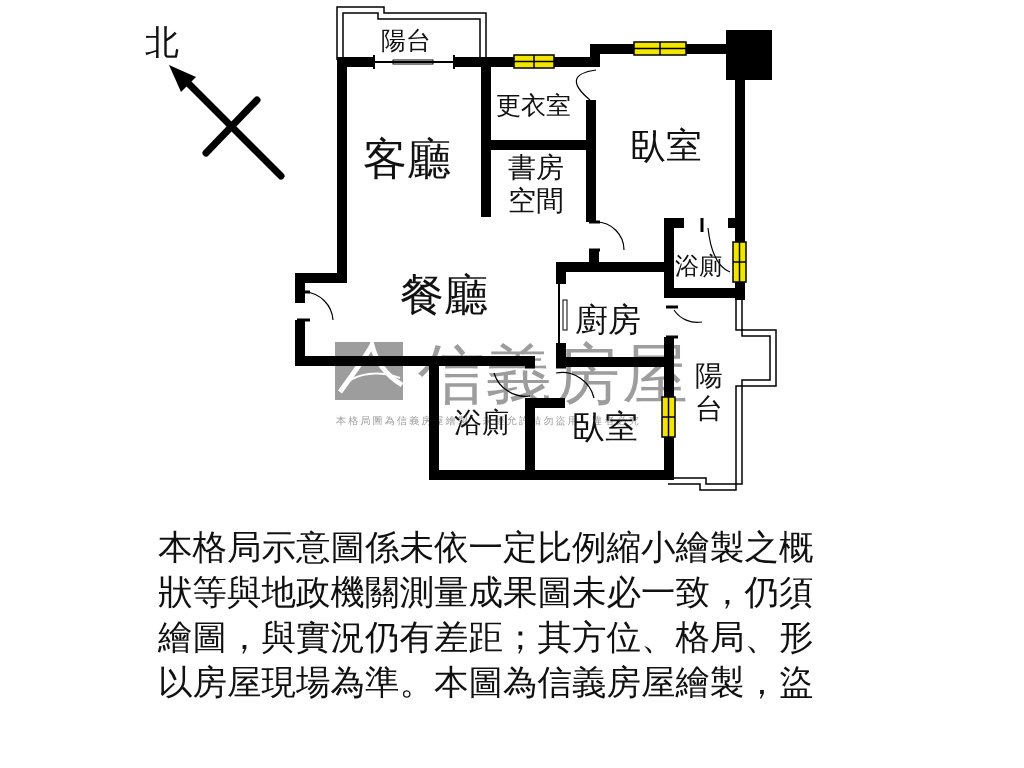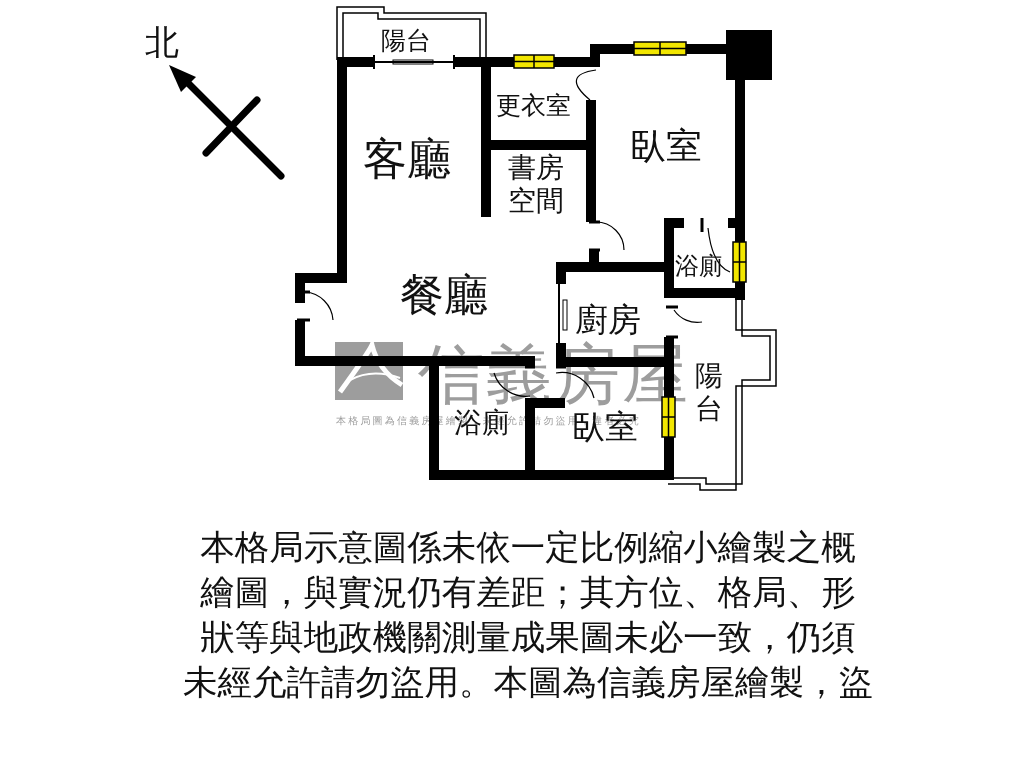--- a/index.html
+++ b/index.html
@@ -2,21 +2,21 @@
 <html><head>
 <meta charset="utf-8">
 <style>
   html, body { margin:0; padding:0; background:#ffffff; }
   body { width:1024px; height:768px; position:relative; overflow:hidden;
          font-family:"DejaVu Serif", "Liberation Serif", serif; }
   #plan { position:absolute; left:0; top:0; width:1024px; height:500px; }
   .room { font-family:"DejaVu Serif","Liberation Serif",serif; fill:#111; }
   .disclaimer { position:absolute; left:158px; top:525px; width:740px;
       font-family:Liberation Serif, serif; font-size:34.5px;
-      line-height:45px; color:#111; letter-spacing:0px;text-align:center; }
+      line-height:45px; color:#111; letter-spacing:0px; }
   .disclaimer div { white-space:nowrap; }
 </style>
 </head>
 <body>
 
 <svg id="plan" viewBox="0 0 1024 500" xmlns="http://www.w3.org/2000/svg">
 
   <g opacity="0.85">
     <g>
       <rect x="335" y="342" width="68" height="58" fill="#8c8c8c"></rect>
@@ -135,16 +135,16 @@
     <text class="room" x="575" y="331" font-size="33">廚房</text>
     <text class="room" x="695" y="385" font-size="28">陽</text>
     <text class="room" x="695" y="418" font-size="28">台</text>
     <text class="room" x="454" y="432" font-size="28">浴廁</text>
     <text class="room" x="572" y="438" font-size="33">臥室</text>
   </g>
 </svg>
 
 <div class="disclaimer">
   <div>本格局示意圖係未依一定比例縮小繪製之概</div>
+  <div>狀等與地政機關測量成果圖未必一致，仍須</div>
   <div>繪圖，與實況仍有差距；其方位、格局、形</div>
-  <div>狀等與地政機關測量成果圖未必一致，仍須</div>
-  <div>未經允許請勿盜用。本圖為信義房屋繪製，盜</div>
+  <div>以房屋現場為準。本圖為信義房屋繪製，盜</div>
 </div>
 
 </body></html>

